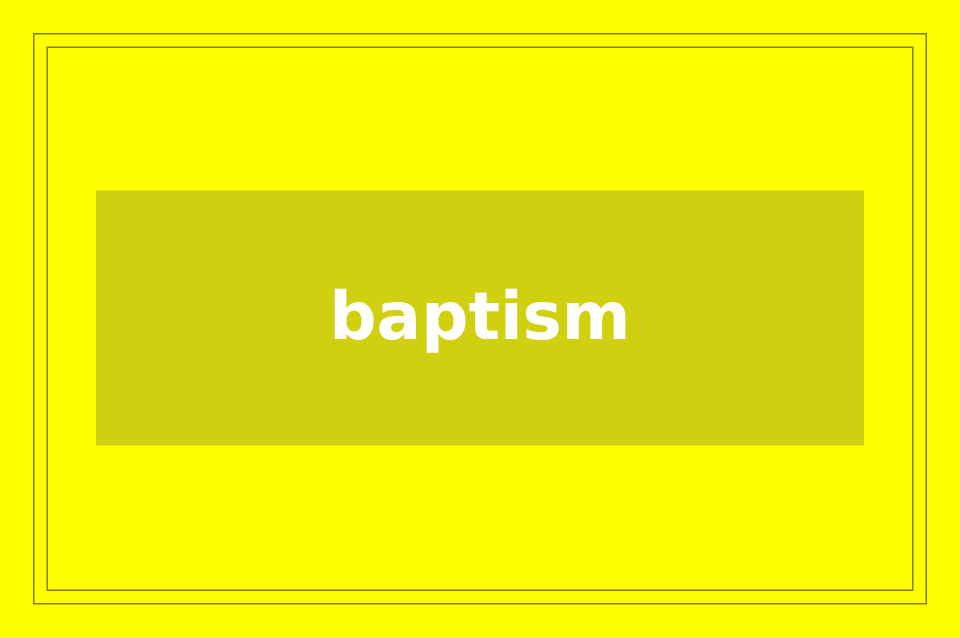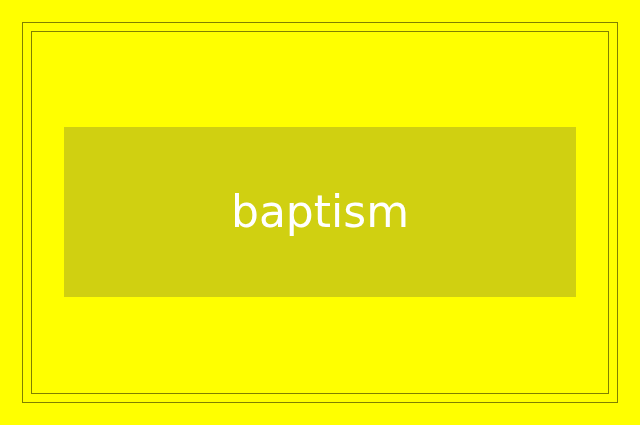--- a/index.html
+++ b/index.html
@@ -74,16 +74,16 @@
 </head>
 <body>
 
 <div id="canvas" style="background: rgb(255, 255, 0); width: 640px; height: 425px;">
 
   <div class="frame frame-outer" style="border-color: rgb(128, 128, 0); border-width: 1px;"></div>
 
   <div class="frame frame-inner" style="border-color: rgb(128, 128, 0); border-width: 1px;"></div>
 
   <div id="plate" style="background: rgb(208, 208, 17); left: 64px; top: 127px; width: 512px; height: 170px;">
-    <span id="plate-label" style="color: rgb(255, 255, 255); font-size: 44px; font-weight: normal;">baptism</span>
+    <span id="plate-label" style="color: rgb(255, 255, 255); font-size: 44px; font-weight: bold;">baptism</span>
   </div>
 
 </div>
 
 </body></html>

